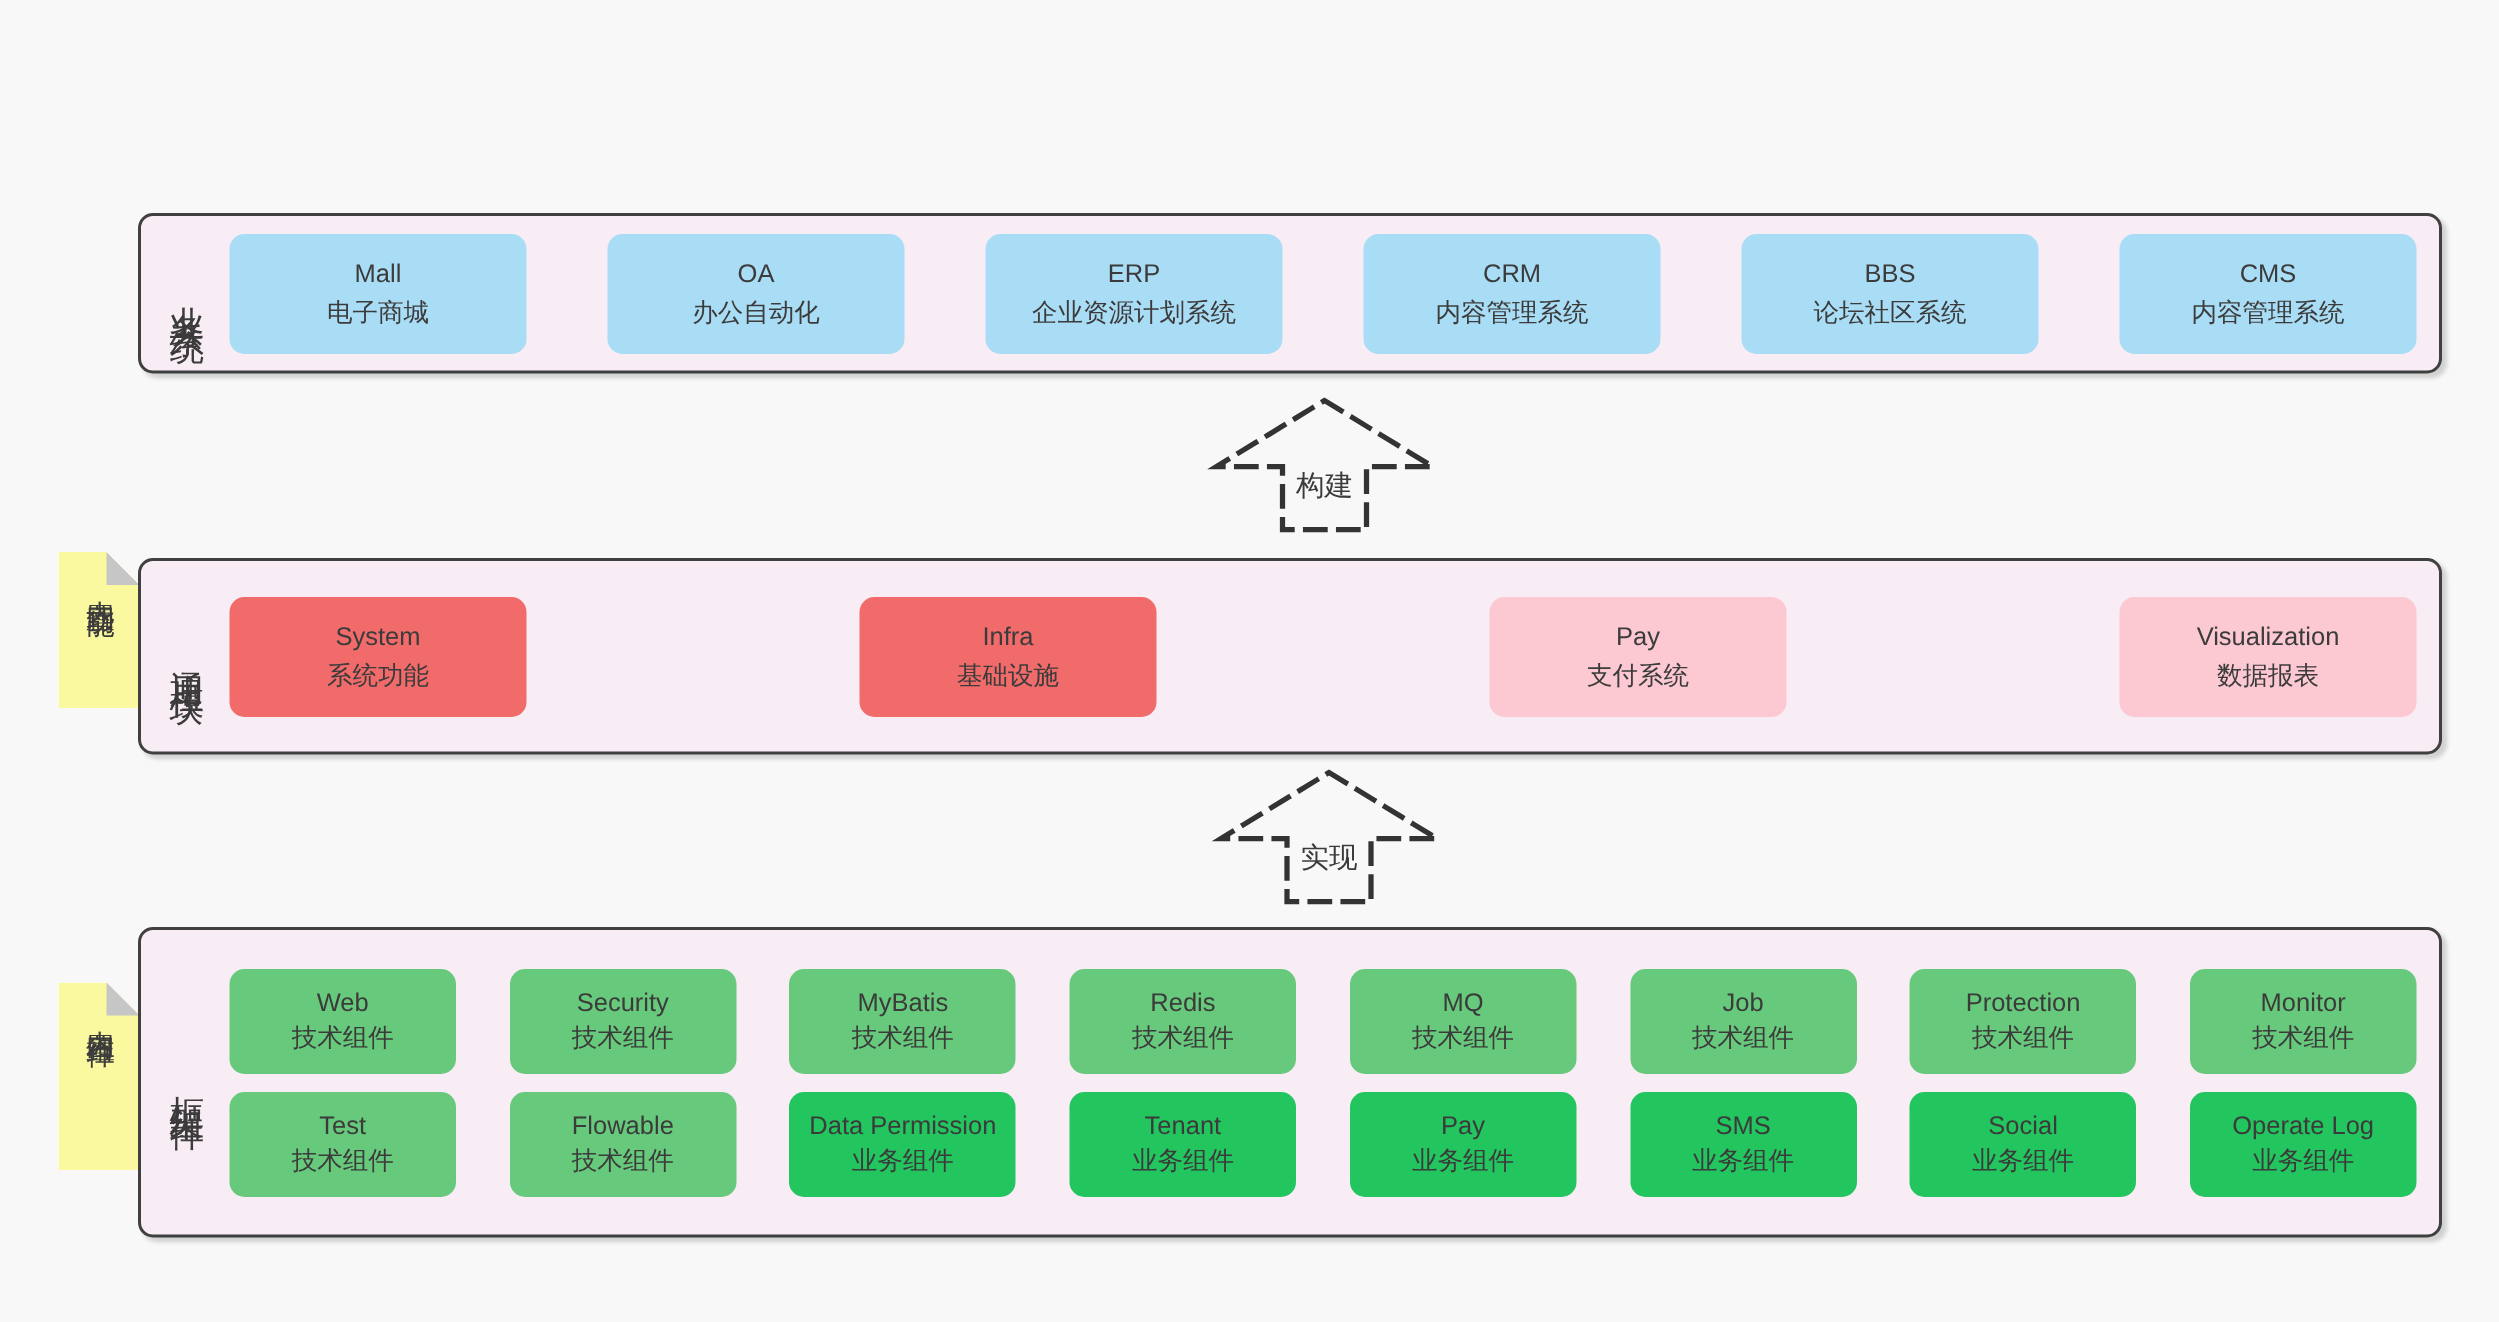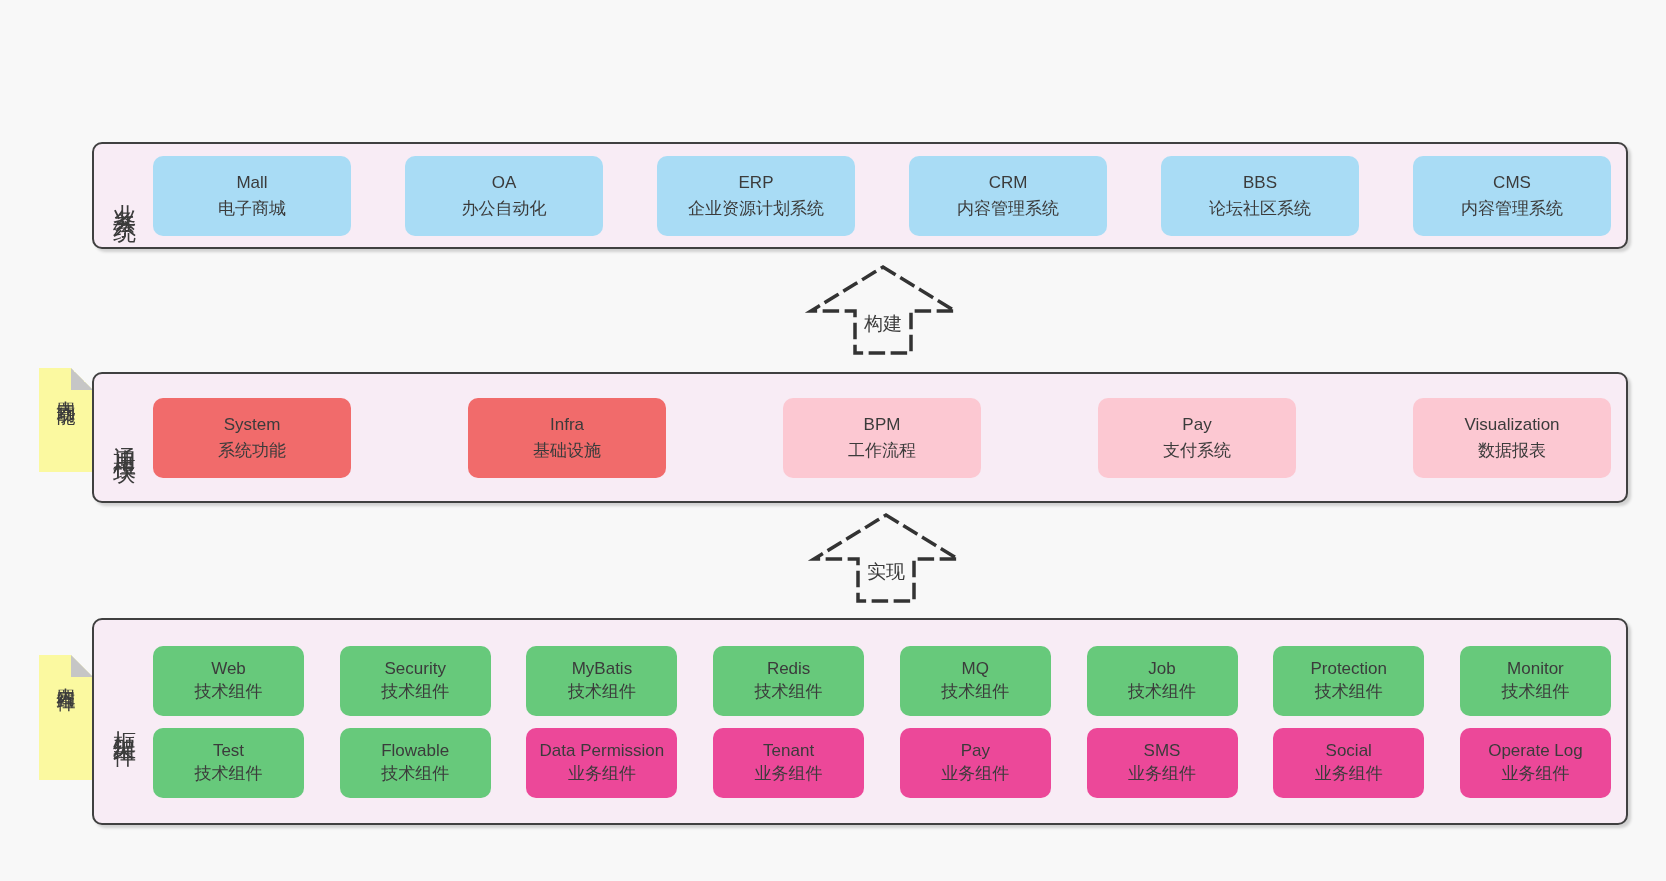--- a/index.html
+++ b/index.html
@@ -29,21 +29,21 @@
   .box{
     width:198px;height:80px;border-radius:10px;
     display:flex;flex-direction:column;justify-content:center;align-items:center;
     text-align:center;font-size:17px;line-height:1.5;
   }
   .rows .box{width:151px;height:70px;line-height:1.32;}
   .box.blue{background:#a9dcf5;}
   .box.red{background:#f16b6b;align-items:center;}
   .box.pink{background:#fcc8d2;}
   .box.green{background:#67c97b;}
-  .box.green-light{background:#ec4899;align-items:flex-end;}
+  .box.green-light{background:#22c55e;align-items:flex-end;}
   .box-name,.box-desc{width:100%;}
   
   .note{
     position:absolute;width:54px;background:#fbf9a0;z-index:1;
     display:flex;justify-content:center;
     clip-path:polygon(0 0,calc(100% - 22px) 0,100% 22px,100% 100%,0 100%);
   }
   .note-mid{left:39px;top:368px;height:104px;}
   .note-bottom{left:39px;top:655px;height:125px;}
   .note-fold{
@@ -119,24 +119,20 @@
         <div class="box red">
           <div class="box-name">System</div>
           <div class="box-desc">系统功能</div>
         </div>
 
         <div class="box red">
           <div class="box-name">Infra</div>
           <div class="box-desc">基础设施</div>
         </div>
 
-        <div class="box pink">
-          <div class="box-name">BPM</div>
-          <div class="box-desc">工作流程</div>
-        </div>
 
         <div class="box pink">
           <div class="box-name">Pay</div>
           <div class="box-desc">支付系统</div>
         </div>
 
 
         <div class="box pink">
           <div class="box-name">Visualization</div>
           <div class="box-desc">数据报表</div>

